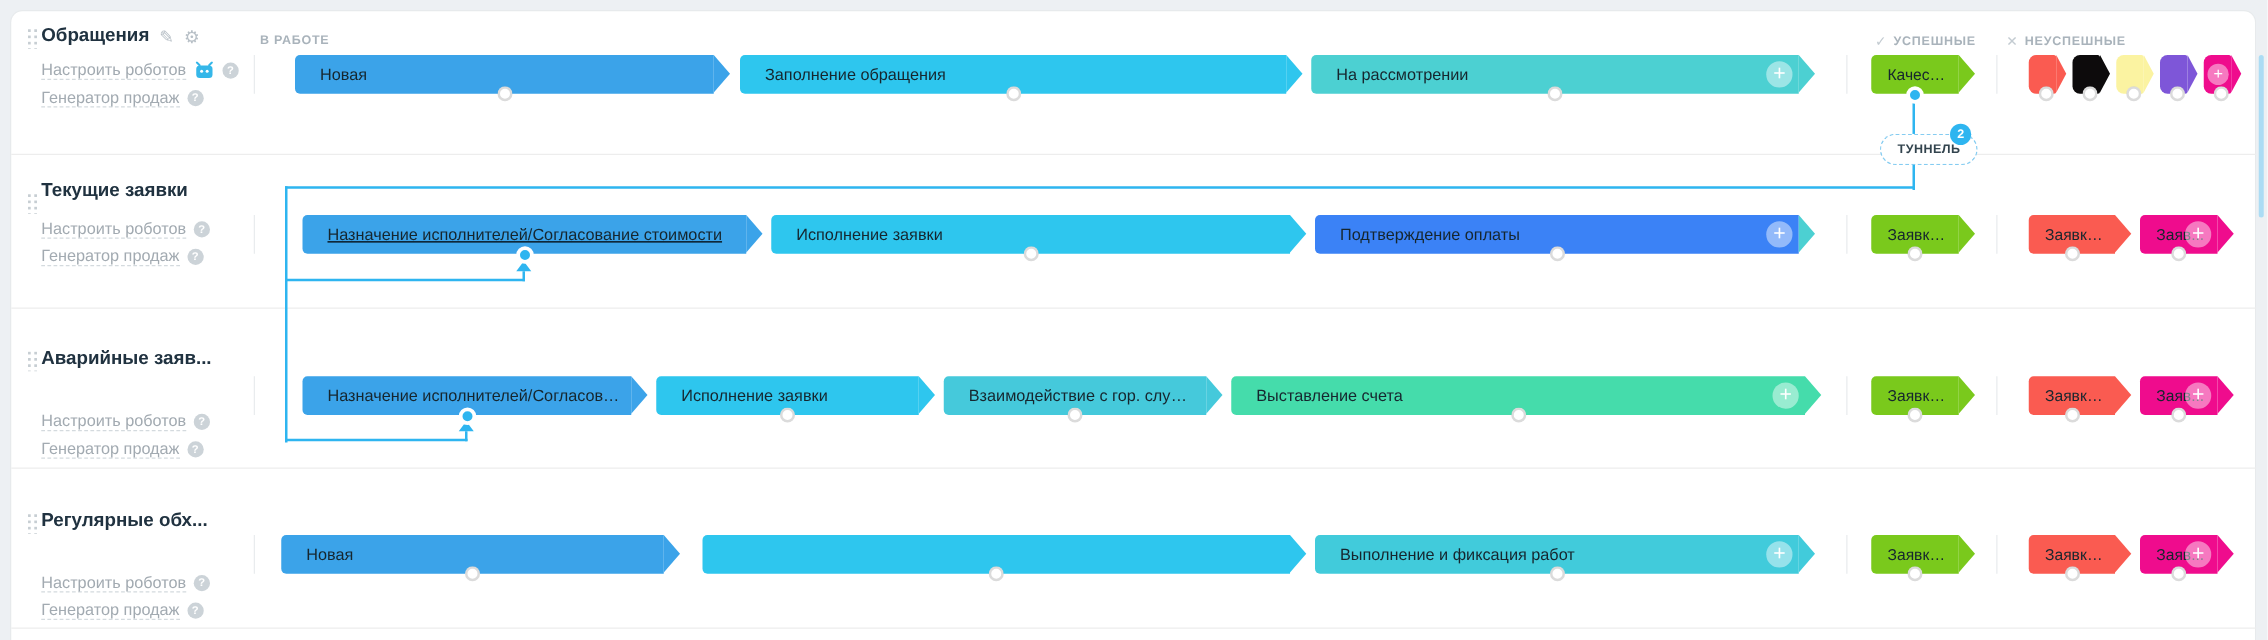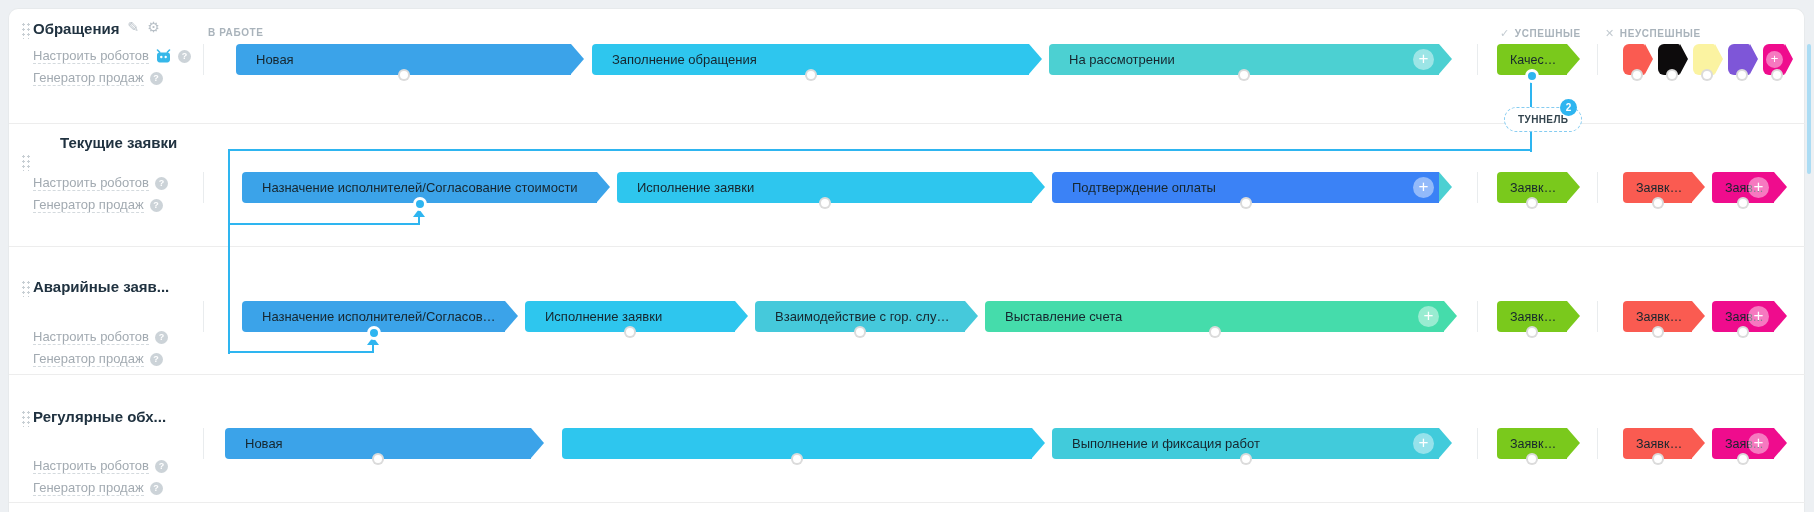--- a/index.html
+++ b/index.html
@@ -17,21 +17,21 @@
   }
   .divider{position:absolute;left:9px;width:1796px;height:1px;background:#ededed;z-index:1;}
   .vline{position:absolute;width:1px;height:31px;background:#e9ecee;z-index:1;}
   .hdr{position:absolute;top:27px;display:flex;align-items:center;gap:5px;
        font-size:10px;font-weight:700;color:#a9b3bb;letter-spacing:.6px;z-index:2;}
   .hdr .ic{color:#c3cbd1;font-size:11px;font-weight:400;}
   
   .dots{position:absolute;width:9px;height:17px;z-index:2;
     background-image:radial-gradient(circle,#c7ced3 1px,transparent 1.3px);
     background-size:5px 5px;}
-  .trow{position:absolute;display:flex;gap:8px;z-index:2;}
+  .trow{position:absolute;display:flex;align-items:center;gap:8px;z-index:2;}
   .ptitle{font-size:15px;font-weight:700;color:#203240;white-space:nowrap;}
   .ticon{color:#b8c0c7;font-size:14px;line-height:14px;}
   .lrow{position:absolute;display:flex;align-items:center;gap:6px;z-index:2;}
   .plink{font-size:13px;color:#a2aab1;border-bottom:1px dashed #d4dade;white-space:nowrap;line-height:15px;}
   .q{width:13px;height:13px;border-radius:50%;background:#ccd3d8;color:#fff;
      font-size:9px;font-weight:700;text-align:center;line-height:13px;flex:0 0 auto;}
   .bot{display:inline-flex;align-items:center;}
   
   .stage{position:absolute;height:31px;border-radius:4px 0 0 4px;display:flex;align-items:center;
          z-index:2;box-sizing:border-box;}
@@ -158,35 +158,35 @@
       <div class="stage mini" style="left: 1728px; top: 44px; width: 22px; background: rgb(126, 86, 216);">
         <div class="tip" style="border-left-width: 8px; border-left-color: rgb(126, 86, 216); right: -8px;"></div>
         <div class="handle hr"></div>
       </div>
       <div class="stage mini" style="left: 1763px; top: 44px; width: 22px; background: rgb(239, 12, 141);">
         <div class="tip" style="border-left-width: 8px; border-left-color: rgb(239, 12, 141); right: -8px;"></div>
         <div class="plus xs">+</div>
         <div class="handle hr"></div>
       </div>
       <div class="dots" style="left: 21px; top: 154px;"></div>
-      <div class="trow" style="left: 33px; top: 134px; margin-left: 27px;">
+      <div class="trow" style="left: 33px; top: 144px;">
         <div class="ptitle">Текущие заявки</div>
       </div>
       <div class="lrow" style="left: 33px; top: 175px;">
         <div class="plink">Настроить роботов</div>
         <div class="q">?</div>
       </div>
       <div class="lrow" style="left: 33px; top: 197px;">
         <div class="plink">Генератор продаж</div>
         <div class="q">?</div>
       </div>
       <div class="vline" style="left: 203px; top: 172px;"></div>
       <div class="vline" style="left: 1477px; top: 172px;"></div>
       <div class="vline" style="left: 1597px; top: 172px;"></div>
-      <div class="stage" style="left: 242px; top: 172px; width: 355px; background: rgb(59, 163, 233);">
+      <div class="stage" style="left: 242px; top: 172px; width: 355px; background: rgb(59, 163, 233); text-decoration: underline;">
         <div class="tip" style="border-left-width: 13px; border-left-color: rgb(59, 163, 233); right: -13px;"></div>
         <div class="lbl">Назначение исполнителей/Согласование стоимости</div>
         <div class="bdot"></div>
       </div>
       <div class="stage" style="left: 617px; top: 172px; width: 415px; background: rgb(46, 198, 238);">
         <div class="tip" style="border-left-width: 13px; border-left-color: rgb(46, 198, 238); right: -13px;"></div>
         <div class="lbl">Исполнение заявки</div>
         <div class="handle"></div>
       </div>
       <div class="stage" style="left: 1052px; top: 172px; width: 387px; background: #3b82f6;">

